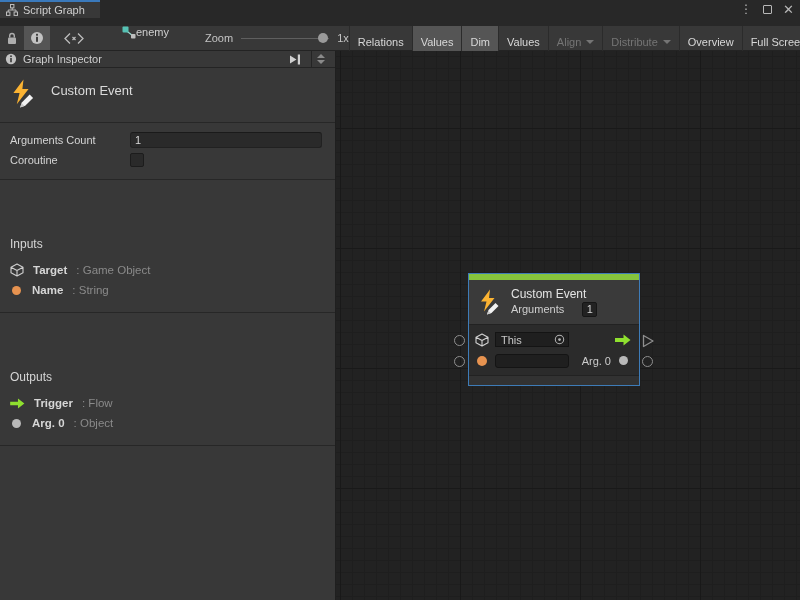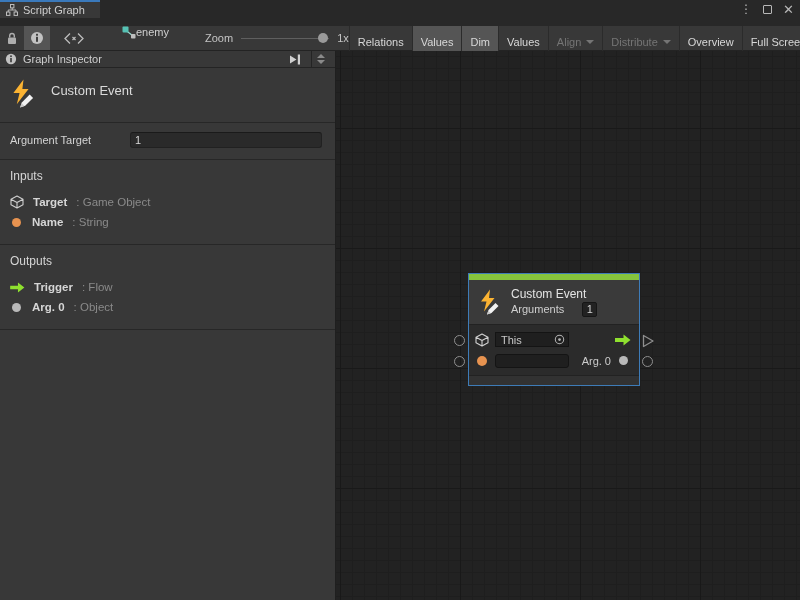--- a/index.html
+++ b/index.html
@@ -49,21 +49,21 @@
   .unit-title { font-size:13px; color:#dadada; padding-top:4px; }
 
   .fields { padding:7px 13px 9px 10px; border-bottom:1px solid #272727; }
   .field-row { display:flex; align-items:center; height:20px; font-size:11px; color:#d4d4d4; }
   .field-label { width:120px; flex:none; }
   .text-input { flex:1; height:16px; background:#2a2a2a; border:1px solid #212121; border-top-color:#1a1a1a;
     border-radius:3px; color:#d8d8d8; font-size:11px; padding:0 4px; font-family:"Liberation Sans",sans-serif; }
   .checkbox { width:14px; height:14px; background:#2a2a2a; border:1px solid #1c1c1c; border-radius:2px; }
 
   .section { padding:9px 10px 12px; border-bottom:1px solid #272727; }
-  .sec-title { font-size:12px; color:#d6d6d6; margin-bottom:9px; }
+  .sec-title { font-size:12px; color:#d6d6d6; margin-bottom:9px;margin-top:48px; }
   .port-row { display:flex; align-items:center; gap:9px; height:20px; font-size:11.5px; }
   .port-name { color:#d6d6d6; font-weight:bold; }
   .port-type { color:#8a8a8a; }
   .dot { width:9px; height:9px; border-radius:50%; flex:none; margin:0 2px; }
   .dot.orange { background:#E79350; }
   .dot.grey { background:#b9b9b9; }
 
   
   .canvas { flex:1; position:relative; background-color:#222222;
     background-image:
@@ -201,22 +201,26 @@
       <svg width="27" height="30" viewBox="0 0 24 26">
         <polygon points="12,0 3,12 8.5,12 6,22 16.5,8.5 11,8.5" fill="#FBB332"></polygon>
         <polygon points="9,25 10.5,20.5 17.5,13.5 20.5,16.5 13.5,23.5" fill="#f2f2f2"></polygon>
         <polygon points="9,25 10.3,21.2 12.8,23.7" fill="#c9c9c9"></polygon>
       </svg>
       <span class="unit-title">Custom Event</span>
     </div>
 
     <div class="fields">
       <div class="field-row">
-        <span class="field-label">Argument Target</span>
+        <span class="field-label">Arguments Count</span>
         <input class="text-input" type="text" value="1" style="">
+      </div>
+      <div class="field-row">
+        <span class="field-label">Coroutine</span>
+        <span class="checkbox"></span>
       </div>
     </div>
 
     <div class="section">
       <div class="sec-title">Inputs</div>
       <div class="port-row">
         <svg width="14" height="14" viewBox="0 0 14 14">
           <path d="M7 1 L13 4.2 V9.8 L7 13 L1 9.8 V4.2 Z M1 4.2 L7 7.4 L13 4.2 M7 7.4 V13" fill="none" stroke="#cfcfcf" stroke-width="1.1" stroke-linejoin="round"></path>
         </svg>
         <span class="port-name">Target</span>

